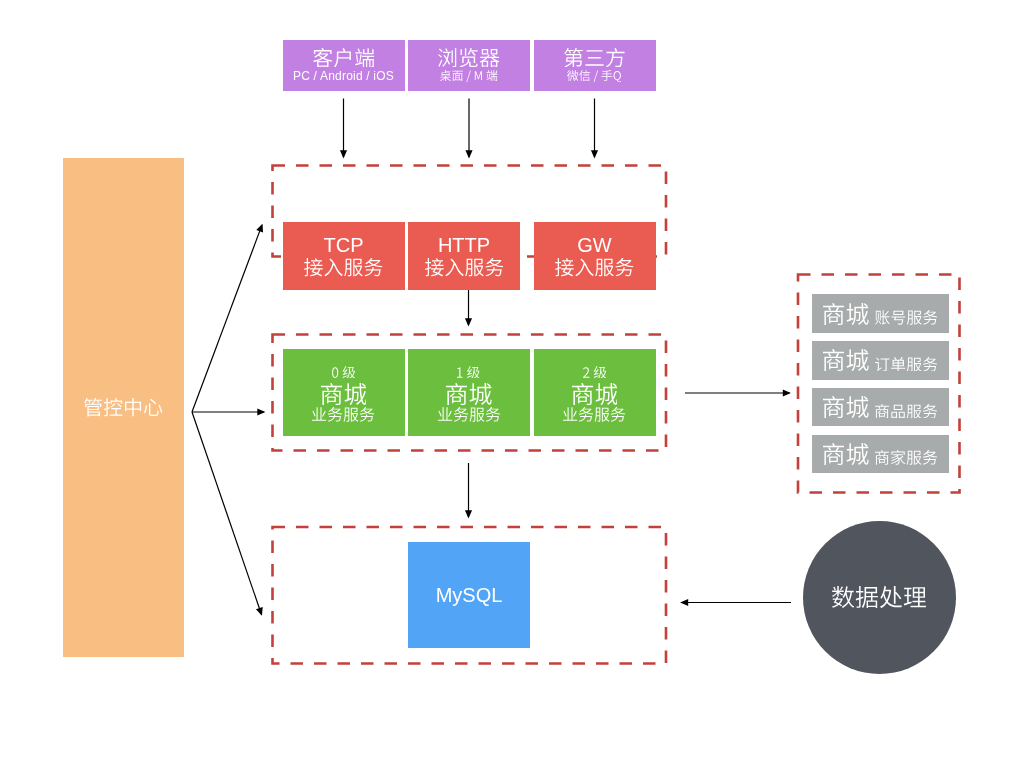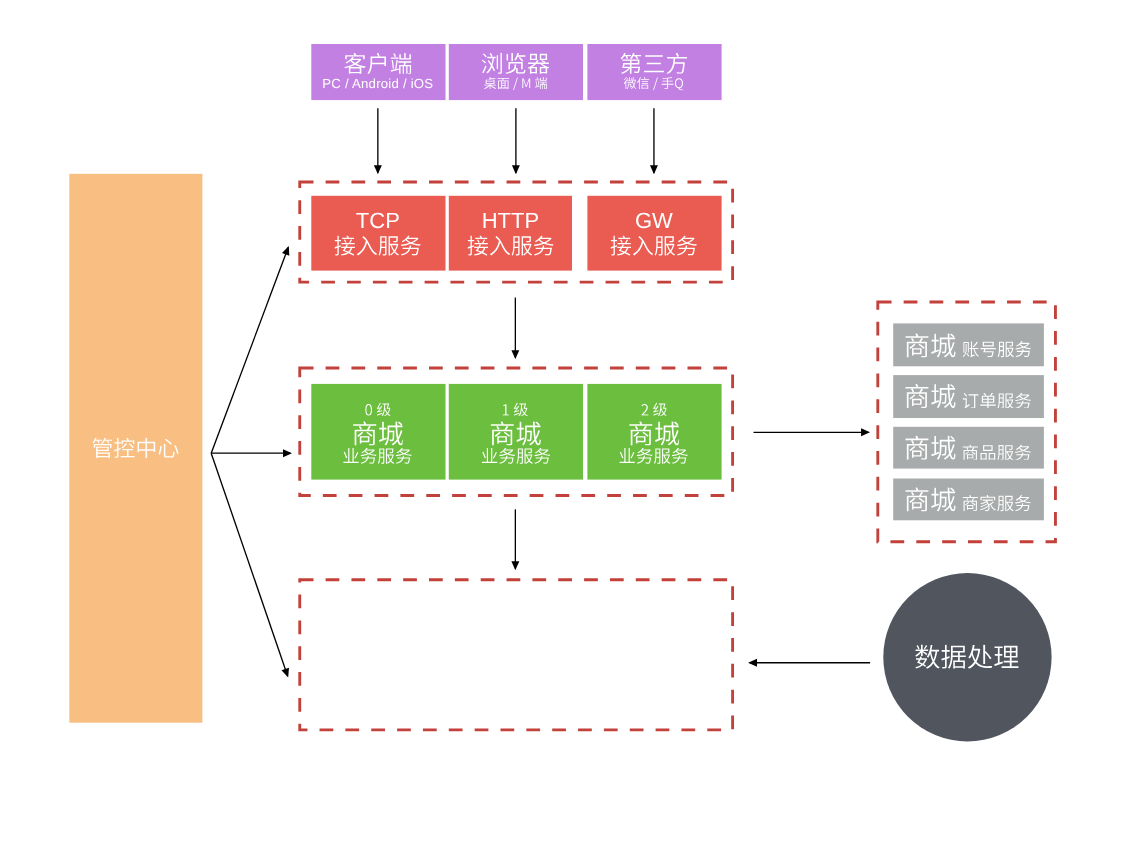--- a/index.html
+++ b/index.html
@@ -1,21 +1,21 @@
 <!DOCTYPE html>
 <html style="--purple: #c180e2; --red: #ea5b52; --dash: #c2413b; --green: #6cbe3f; --blue: #51a4f6; --orange: #f9bf82; --gray: #a8abab; --dark: #50555e; --arrow: #000000; --text: #ffffff; --pagebg: #ffffff;"><head>
 <meta charset="utf-8">
 <style>
   html,body {margin:0;padding:0;}
   body {width:1024px;height:768px;background:#fff;overflow:hidden;font-family:"Liberation Sans",sans-serif;}
   #stage {position:relative;width:1024px;height:768px;background:var(--pagebg,#fff);}
   #connectors {position:absolute;left:0;top:0;}
   .node {position:absolute;color:var(--text);}
   .node.purple {background:var(--purple);text-align:right;}
-  .node.red {background:var(--red);}
+  .node.red {background:var(--red);margin-top:44px;}
   .node.green {background:var(--green);}
   .node.blue {background:var(--blue);}
   .node.orange {background:var(--orange);}
   .node.gray {background:var(--gray);}
   .node.circle {background:var(--dark);border-radius:50%;}
   .tline {position:absolute;left:0;right:0;height:0;display:flex;align-items:center;justify-content:center;white-space:pre;}
   .tline svg {flex:0 0 auto;}
   .grow {display:flex;align-items:flex-end;gap:6px;}
   .grow .gbrand, .grow .gservice {display:flex;}
   .lat20 {font-size:20px;}
@@ -159,20 +159,23 @@
           <path transform="translate(0 0)" d="M276 -645C299 -609 326 -558 340 -528L401 -554C387 -582 358 -631 336 -666ZM563 -409C630 -361 717 -295 761 -254L801 -301C756 -341 668 -405 602 -449ZM395 -444C350 -393 280 -339 220 -301C231 -289 248 -260 253 -249C316 -292 394 -359 446 -420ZM664 -660C646 -620 614 -562 586 -521H121V76H185V-464H820V0C820 15 814 19 797 20C781 21 723 22 659 20C668 35 676 57 679 72C766 72 816 72 844 63C873 54 882 37 882 0V-521H655C681 -557 710 -602 736 -643ZM316 -277V-3H374V-51H680V-277ZM374 -225H623V-102H374ZM444 -825C457 -796 472 -760 484 -729H63V-669H939V-729H557C544 -762 525 -807 507 -842Z"></path>
           <path transform="translate(1000 0)" d="M757 -800C802 -766 855 -717 879 -684L927 -719C901 -751 848 -798 802 -831ZM43 -126 65 -59C144 -90 244 -129 339 -168L327 -229L227 -191V-531H325V-593H227V-827H164V-593H55V-531H164V-168C119 -151 77 -137 43 -126ZM870 -507C846 -410 814 -322 772 -245C755 -346 743 -474 737 -620H951V-683H735C734 -733 734 -785 734 -839H670L673 -683H369V-375C369 -245 359 -79 258 39C272 47 297 68 308 81C415 -44 432 -233 432 -375V-423H567C564 -235 559 -170 549 -154C544 -146 536 -145 523 -145C511 -145 478 -145 441 -148C450 -133 456 -108 458 -90C493 -88 529 -88 549 -90C573 -92 587 -99 600 -116C618 -141 622 -221 625 -452C626 -461 626 -480 626 -480H432V-620H675C682 -444 697 -286 724 -166C669 -88 602 -23 522 27C536 37 560 61 570 73C636 28 694 -27 743 -90C774 9 817 68 874 68C937 68 958 21 968 -129C952 -135 930 -149 917 -163C913 -45 903 4 882 4C846 4 814 -54 790 -155C851 -251 898 -364 932 -495Z"></path>
         </svg></div>
       <div class="tline cjk16" style="top:66px"><svg width="62.35" height="14.70" viewBox="62 -840 3897 919" fill="currentColor" aria-hidden="true">
           <path transform="translate(0 0)" d="M857 -602C817 -493 745 -349 689 -259L744 -229C801 -322 870 -460 919 -574ZM85 -586C139 -475 200 -325 225 -238L292 -263C264 -350 201 -495 148 -605ZM589 -825V-41H413V-826H346V-41H62V26H941V-41H656V-825Z"></path>
           <path transform="translate(1000 0)" d="M451 -382C447 -345 440 -311 432 -280H128V-220H411C353 -85 240 -15 58 19C70 33 88 62 94 76C294 29 419 -55 482 -220H793C776 -82 756 -19 733 1C722 10 710 11 690 11C666 11 602 10 540 4C551 21 560 46 561 64C620 67 679 68 708 67C743 65 765 60 785 41C819 11 840 -65 863 -249C865 -259 867 -280 867 -280H501C509 -310 515 -342 520 -376ZM750 -676C691 -614 607 -563 510 -524C430 -559 365 -604 322 -661L337 -676ZM386 -840C334 -752 234 -647 93 -573C107 -563 127 -539 136 -523C189 -553 236 -586 278 -621C319 -571 372 -530 434 -496C312 -456 176 -430 46 -418C57 -403 69 -376 73 -359C220 -376 373 -408 509 -461C626 -412 767 -384 921 -371C929 -390 945 -416 959 -432C822 -440 695 -460 588 -495C700 -548 794 -619 855 -710L815 -737L803 -734H390C415 -765 437 -795 456 -826Z"></path>
           <path transform="translate(2000 0)" d="M111 -801V-442C111 -295 105 -94 36 47C52 53 79 69 91 79C137 -17 158 -143 166 -262H334V-5C334 10 329 14 315 14C303 15 260 15 211 14C220 32 228 62 231 78C300 79 339 77 364 66C388 55 397 34 397 -4V-801ZM172 -739H334V-566H172ZM172 -503H334V-325H170C171 -366 172 -406 172 -442ZM864 -397C841 -308 803 -228 757 -160C709 -230 670 -311 643 -397ZM491 -798V78H554V-397H583C616 -291 661 -192 719 -110C672 -53 618 -8 561 22C575 34 593 57 601 72C657 39 710 -6 757 -60C806 -2 861 45 923 79C934 63 953 40 968 28C904 -3 846 -51 796 -110C860 -199 910 -312 938 -448L899 -462L887 -459H554V-735H844V-605C844 -593 841 -589 825 -588C809 -587 758 -587 695 -589C703 -573 714 -550 717 -531C793 -531 842 -531 872 -541C902 -551 909 -569 909 -604V-798Z"></path>
           <path transform="translate(3000 0)" d="M451 -382C447 -345 440 -311 432 -280H128V-220H411C353 -85 240 -15 58 19C70 33 88 62 94 76C294 29 419 -55 482 -220H793C776 -82 756 -19 733 1C722 10 710 11 690 11C666 11 602 10 540 4C551 21 560 46 561 64C620 67 679 68 708 67C743 65 765 60 785 41C819 11 840 -65 863 -249C865 -259 867 -280 867 -280H501C509 -310 515 -342 520 -376ZM750 -676C691 -614 607 -563 510 -524C430 -559 365 -604 322 -661L337 -676ZM386 -840C334 -752 234 -647 93 -573C107 -563 127 -539 136 -523C189 -553 236 -586 278 -621C319 -571 372 -530 434 -496C312 -456 176 -430 46 -418C57 -403 69 -376 73 -359C220 -376 373 -408 509 -461C626 -412 767 -384 921 -371C929 -390 945 -416 959 -432C822 -440 695 -460 588 -495C700 -548 794 -619 855 -710L815 -737L803 -734H390C415 -765 437 -795 456 -826Z"></path>
         </svg></div>
     </div>
+<div class="node blue" style="left:408px;top:542px;width:122px;height:106px">
+      <div class="tline lat20" style="top:53px">MySQL</div>
+    </div>
 <div class="node gray" style="left:812px;top:294.3px;width:136.5px;height:38.6px">
       <div class="tline" style="top:19.3px"><span class="grow"><span class="gbrand cjk24"><svg width="45.72" height="22.15" viewBox="63 -842 1905 923" fill="currentColor" aria-hidden="true">
               <path transform="translate(0 0)" d="M276 -645C299 -609 326 -558 340 -528L401 -554C387 -582 358 -631 336 -666ZM563 -409C630 -361 717 -295 761 -254L801 -301C756 -341 668 -405 602 -449ZM395 -444C350 -393 280 -339 220 -301C231 -289 248 -260 253 -249C316 -292 394 -359 446 -420ZM664 -660C646 -620 614 -562 586 -521H121V76H185V-464H820V0C820 15 814 19 797 20C781 21 723 22 659 20C668 35 676 57 679 72C766 72 816 72 844 63C873 54 882 37 882 0V-521H655C681 -557 710 -602 736 -643ZM316 -277V-3H374V-51H680V-277ZM374 -225H623V-102H374ZM444 -825C457 -796 472 -760 484 -729H63V-669H939V-729H557C544 -762 525 -807 507 -842Z"></path>
               <path transform="translate(1000 0)" d="M757 -800C802 -766 855 -717 879 -684L927 -719C901 -751 848 -798 802 -831ZM43 -126 65 -59C144 -90 244 -129 339 -168L327 -229L227 -191V-531H325V-593H227V-827H164V-593H55V-531H164V-168C119 -151 77 -137 43 -126ZM870 -507C846 -410 814 -322 772 -245C755 -346 743 -474 737 -620H951V-683H735C734 -733 734 -785 734 -839H670L673 -683H369V-375C369 -245 359 -79 258 39C272 47 297 68 308 81C415 -44 432 -233 432 -375V-423H567C564 -235 559 -170 549 -154C544 -146 536 -145 523 -145C511 -145 478 -145 441 -148C450 -133 456 -108 458 -90C493 -88 529 -88 549 -90C573 -92 587 -99 600 -116C618 -141 622 -221 625 -452C626 -461 626 -480 626 -480H432V-620H675C682 -444 697 -286 724 -166C669 -88 602 -23 522 27C536 37 560 61 570 73C636 28 694 -27 743 -90C774 9 817 68 874 68C937 68 958 21 968 -129C952 -135 930 -149 917 -163C913 -45 903 4 882 4C846 4 814 -54 790 -155C851 -251 898 -364 932 -495Z"></path>
             </svg></span><span class="gservice cjk16"><svg width="62.72" height="14.78" viewBox="39 -840 3920 924" fill="currentColor" aria-hidden="true">
               <path transform="translate(0 0)" d="M217 -665V-381C217 -252 206 -70 39 33C51 43 68 62 76 74C253 -42 271 -235 271 -381V-665ZM251 -132C297 -77 351 0 375 47L421 10C396 -35 340 -109 293 -163ZM88 -789V-177H142V-733H341V-179H395V-789ZM845 -794C793 -691 706 -593 616 -529C630 -518 655 -493 665 -480C756 -551 848 -660 907 -774ZM501 84C516 71 544 59 738 -20C734 -34 731 -60 731 -78L579 -23V-383H666C711 -192 795 -30 917 56C928 39 948 16 963 5C850 -67 769 -215 727 -383H944V-446H579V-818H516V-446H422V-383H516V-36C516 3 490 21 473 29C483 42 496 68 501 84Z"></path>
               <path transform="translate(1000 0)" d="M254 -736H743V-593H254ZM187 -796V-533H813V-796ZM65 -438V-376H274C254 -314 230 -245 208 -197H249L734 -196C714 -72 693 -13 666 7C655 15 643 16 619 16C591 16 519 15 447 8C460 26 469 53 471 72C540 77 607 77 639 76C677 74 700 70 722 50C759 18 784 -56 809 -226C811 -236 813 -258 813 -258H308C321 -295 336 -337 348 -376H932V-438Z"></path>
               <path transform="translate(2000 0)" d="M111 -801V-442C111 -295 105 -94 36 47C52 53 79 69 91 79C137 -17 158 -143 166 -262H334V-5C334 10 329 14 315 14C303 15 260 15 211 14C220 32 228 62 231 78C300 79 339 77 364 66C388 55 397 34 397 -4V-801ZM172 -739H334V-566H172ZM172 -503H334V-325H170C171 -366 172 -406 172 -442ZM864 -397C841 -308 803 -228 757 -160C709 -230 670 -311 643 -397ZM491 -798V78H554V-397H583C616 -291 661 -192 719 -110C672 -53 618 -8 561 22C575 34 593 57 601 72C657 39 710 -6 757 -60C806 -2 861 45 923 79C934 63 953 40 968 28C904 -3 846 -51 796 -110C860 -199 910 -312 938 -448L899 -462L887 -459H554V-735H844V-605C844 -593 841 -589 825 -588C809 -587 758 -587 695 -589C703 -573 714 -550 717 -531C793 -531 842 -531 872 -541C902 -551 909 -569 909 -604V-798Z"></path>
               <path transform="translate(3000 0)" d="M451 -382C447 -345 440 -311 432 -280H128V-220H411C353 -85 240 -15 58 19C70 33 88 62 94 76C294 29 419 -55 482 -220H793C776 -82 756 -19 733 1C722 10 710 11 690 11C666 11 602 10 540 4C551 21 560 46 561 64C620 67 679 68 708 67C743 65 765 60 785 41C819 11 840 -65 863 -249C865 -259 867 -280 867 -280H501C509 -310 515 -342 520 -376ZM750 -676C691 -614 607 -563 510 -524C430 -559 365 -604 322 -661L337 -676ZM386 -840C334 -752 234 -647 93 -573C107 -563 127 -539 136 -523C189 -553 236 -586 278 -621C319 -571 372 -530 434 -496C312 -456 176 -430 46 -418C57 -403 69 -376 73 -359C220 -376 373 -408 509 -461C626 -412 767 -384 921 -371C929 -390 945 -416 959 -432C822 -440 695 -460 588 -495C700 -548 794 -619 855 -710L815 -737L803 -734H390C415 -765 437 -795 456 -826Z"></path>
             </svg></span></span></div>

